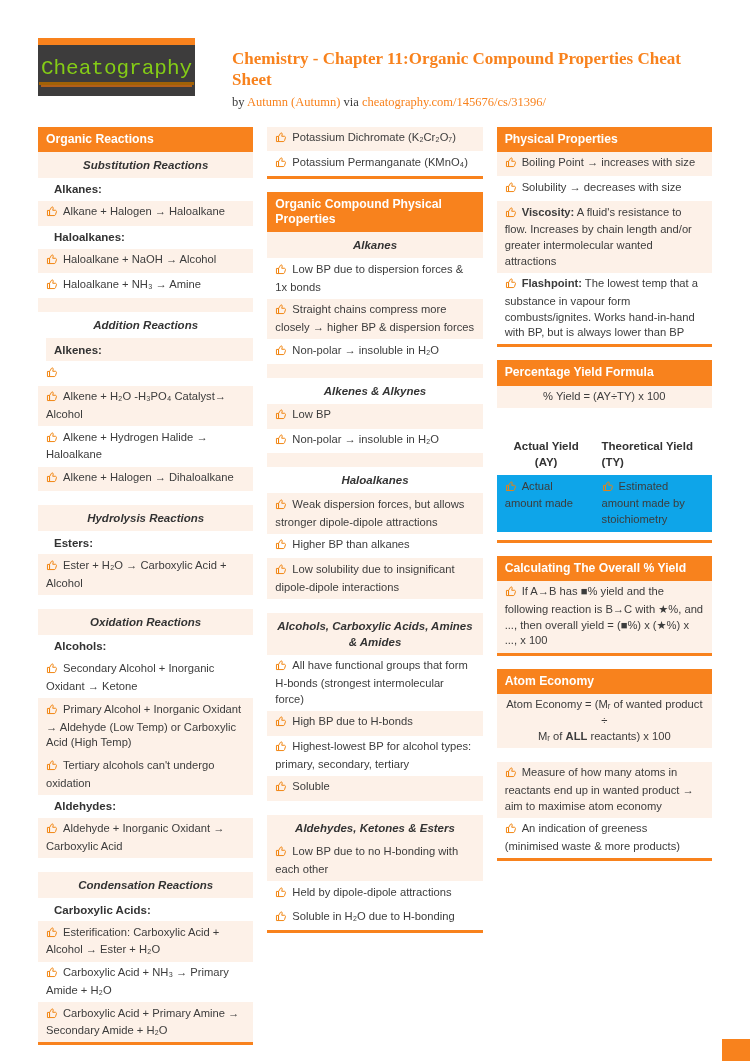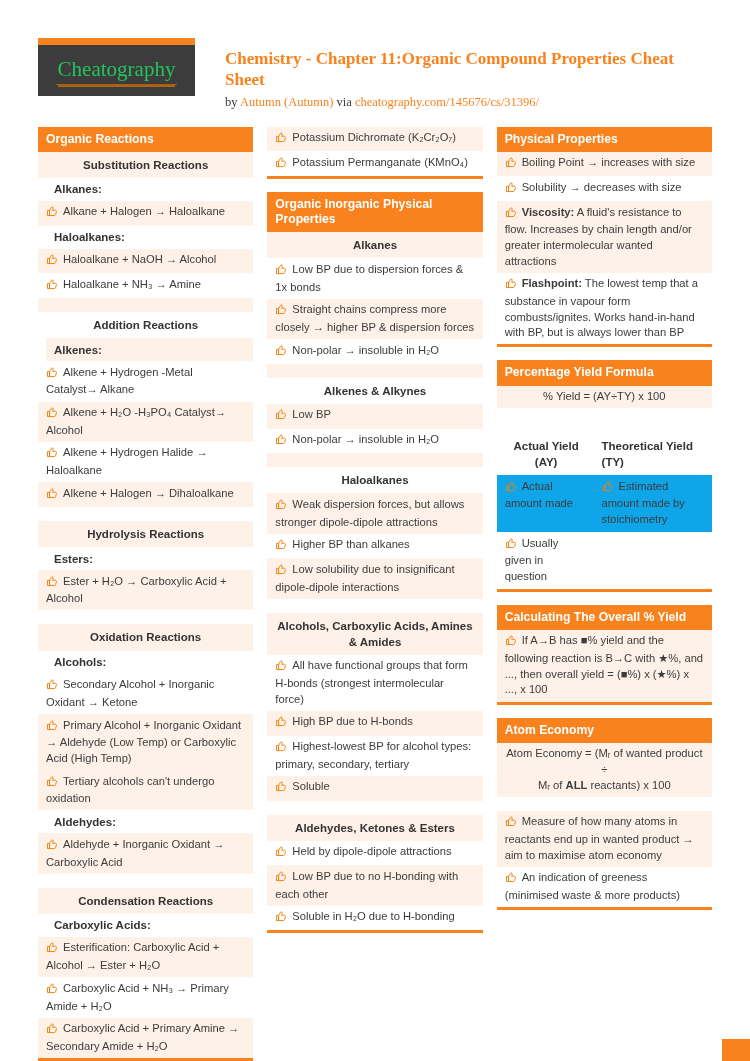--- a/index.html
+++ b/index.html
@@ -7,42 +7,42 @@
   body {
     width:750px; height:1061px; position:relative; overflow:hidden;
     background:#ffffff; font-family:"Liberation Sans", sans-serif; color:#3c3c3c;
   }
   
   .header { display:flex; align-items:flex-start; padding:38px 38px 0 38px; }
   .logo { width:157px; flex:0 0 157px; }
   .logo-bar { height:7px; background:#f8821d; }
   .logo-body { background:#3d3c3c; height:51px; display:flex; align-items:center; justify-content:center; }
   .logo-text {
-    font-family:Liberation Serif, serif; color:#22c55e; font-size:21px;
-    border-bottom:1px solid #a16207; padding:0 2px 2px 2px;
+    font-family:Liberation Mono, monospace; color:#84cc16; font-size:21px;
+    border-bottom:3px solid #a16207; padding:0 2px 2px 2px;
     box-shadow:0 4px 0 -2px #b25f1a;
   }
-  .title-block { flex:1; padding:10px 0 0 30px; }
+  .title-block { flex:1; padding:10px 0 0 30px;margin-left:7px; }
   .title {
     font-family:"Liberation Serif", serif; font-weight:bold;
     color:#f8821d; font-size:17px; line-height:1.25;
   }
   .subtitle { font-family:"Liberation Serif", serif; font-size:12.5px; color:#3a3a3a; margin-top:4px; }
   .subtitle a, .link { color:#f8821d; text-decoration:none; }
   
   .sheet { display:grid; grid-template-columns:1fr 1fr 1fr; column-gap:14px; padding:17px 38px 0 38px; align-items:start; }
   .column { display:flex; flex-direction:column; gap:13px; min-width:0; }
   .card { border-bottom:3px solid #f8821d; }
   .card-header {
     background:#f8821d; color:#ffffff; font-weight:bold;
     font-size:12.2px; padding:5px 8px; line-height:1.25;
   }
   .row { font-size:11.2px; line-height:1.4; padding:3.5px 8px; white-space:pre-line; }
   .row.alt { background:#fdf1e8; }
-  .row.subhead { text-align:center; font-weight:bold; color:#333; font-size:11.5px; padding:5px 8px; }
+  .row.subhead { text-align:center; font-weight:bold; color:#333; font-size:11.5px; padding:5px 8px;font-style:italic; }
   .row.label { font-weight:bold; color:#333; font-size:11.5px;margin-left:8px; }
   .row.formula { text-align:center; }
   .row.spacer { height:14px; padding:0; }
   .row.table { padding:0; background:transparent; }
   .icon { display:inline-block; vertical-align:-2px; margin-right:4px; }
   .tbl-header { display:grid; grid-template-columns:45% 55%; font-weight:bold; color:#333; font-size:11.5px;margin-top:12px; }
   .tbl-header .tbl-cell:first-child { text-align:center; }
   .tbl-row { display:grid; grid-template-columns:45% 55%; }
   .tbl-row.alt { background:#0ea5e9; }
   .tbl-cell { padding:4px 6px 4px 8px; white-space:pre-line; line-height:1.4; }
@@ -95,21 +95,21 @@
               </g>
             </svg></span><span>Haloalkane + NH₃ → Amine</span></div>
         <div class="row spacer alt"></div>
         <div class="row subhead">Addition Reactions</div>
         <div class="row label alt">Alkenes:</div>
         <div class="row item"><span class="icon"><svg width="13" height="12" viewBox="0 0 16 15">
               <g fill="none" stroke="#f0820a" stroke-width="1.2" stroke-linejoin="round">
                 <path d="M1.7 6.8h2.6v6.4H1.7z"></path>
                 <path d="M4.3 13.2h5.9c.8 0 1.4-.5 1.6-1.2l1.1-3.5c.3-.9-.4-1.9-1.4-1.9H8.3l.6-2.7c.2-.8-.4-1.5-1.2-1.5-.4 0-.8.2-1 .6L4.3 6.9z"></path>
               </g>
-            </svg></span><span>Alkene + Hydrogen -Metal Catalyst→ Alkane</span></div>
+            </svg></span></div>
         <div class="row item alt"><span class="icon"><svg width="13" height="12" viewBox="0 0 16 15">
               <g fill="none" stroke="#f0820a" stroke-width="1.2" stroke-linejoin="round">
                 <path d="M1.7 6.8h2.6v6.4H1.7z"></path>
                 <path d="M4.3 13.2h5.9c.8 0 1.4-.5 1.6-1.2l1.1-3.5c.3-.9-.4-1.9-1.4-1.9H8.3l.6-2.7c.2-.8-.4-1.5-1.2-1.5-.4 0-.8.2-1 .6L4.3 6.9z"></path>
               </g>
             </svg></span><span>Alkene + H₂O -H₃PO₄ Catalyst→ Alcohol</span></div>
         <div class="row item"><span class="icon"><svg width="13" height="12" viewBox="0 0 16 15">
               <g fill="none" stroke="#f0820a" stroke-width="1.2" stroke-linejoin="round">
                 <path d="M1.7 6.8h2.6v6.4H1.7z"></path>
                 <path d="M4.3 13.2h5.9c.8 0 1.4-.5 1.6-1.2l1.1-3.5c.3-.9-.4-1.9-1.4-1.9H8.3l.6-2.7c.2-.8-.4-1.5-1.2-1.5-.4 0-.8.2-1 .6L4.3 6.9z"></path>
@@ -190,21 +190,21 @@
               </g>
             </svg></span><span>Potassium Dichromate (K₂Cr₂O₇)</span></div>
         <div class="row item"><span class="icon"><svg width="13" height="12" viewBox="0 0 16 15">
               <g fill="none" stroke="#f0820a" stroke-width="1.2" stroke-linejoin="round">
                 <path d="M1.7 6.8h2.6v6.4H1.7z"></path>
                 <path d="M4.3 13.2h5.9c.8 0 1.4-.5 1.6-1.2l1.1-3.5c.3-.9-.4-1.9-1.4-1.9H8.3l.6-2.7c.2-.8-.4-1.5-1.2-1.5-.4 0-.8.2-1 .6L4.3 6.9z"></path>
               </g>
             </svg></span><span>Potassium Permanganate (KMnO₄)</span></div>
       </div>
       <div class="card">
-        <div class="card-header">Organic Inorganic Physical Properties</div>
+        <div class="card-header">Organic Compound Physical Properties</div>
         <div class="row subhead alt">Alkanes</div>
         <div class="row item"><span class="icon"><svg width="13" height="12" viewBox="0 0 16 15">
               <g fill="none" stroke="#f0820a" stroke-width="1.2" stroke-linejoin="round">
                 <path d="M1.7 6.8h2.6v6.4H1.7z"></path>
                 <path d="M4.3 13.2h5.9c.8 0 1.4-.5 1.6-1.2l1.1-3.5c.3-.9-.4-1.9-1.4-1.9H8.3l.6-2.7c.2-.8-.4-1.5-1.2-1.5-.4 0-.8.2-1 .6L4.3 6.9z"></path>
               </g>
             </svg></span><span>Low BP due to dispersion forces &amp; 1x bonds</span></div>
         <div class="row item alt"><span class="icon"><svg width="13" height="12" viewBox="0 0 16 15">
               <g fill="none" stroke="#f0820a" stroke-width="1.2" stroke-linejoin="round">
                 <path d="M1.7 6.8h2.6v6.4H1.7z"></path>
@@ -272,32 +272,32 @@
               </g>
             </svg></span><span>Highest-lowest BP for alcohol types: primary, secondary, tertiary</span></div>
         <div class="row item alt"><span class="icon"><svg width="13" height="12" viewBox="0 0 16 15">
               <g fill="none" stroke="#f0820a" stroke-width="1.2" stroke-linejoin="round">
                 <path d="M1.7 6.8h2.6v6.4H1.7z"></path>
                 <path d="M4.3 13.2h5.9c.8 0 1.4-.5 1.6-1.2l1.1-3.5c.3-.9-.4-1.9-1.4-1.9H8.3l.6-2.7c.2-.8-.4-1.5-1.2-1.5-.4 0-.8.2-1 .6L4.3 6.9z"></path>
               </g>
             </svg></span><span>Soluble</span></div>
         <div class="row spacer"></div>
         <div class="row subhead alt">Aldehydes, Ketones &amp; Esters</div>
+        <div class="row item alt"><span class="icon"><svg width="13" height="12" viewBox="0 0 16 15">
+              <g fill="none" stroke="#f0820a" stroke-width="1.2" stroke-linejoin="round">
+                <path d="M1.7 6.8h2.6v6.4H1.7z"></path>
+                <path d="M4.3 13.2h5.9c.8 0 1.4-.5 1.6-1.2l1.1-3.5c.3-.9-.4-1.9-1.4-1.9H8.3l.6-2.7c.2-.8-.4-1.5-1.2-1.5-.4 0-.8.2-1 .6L4.3 6.9z"></path>
+              </g>
+            </svg></span><span>Low BP due to no H-bonding with each other</span></div>
         <div class="row item"><span class="icon"><svg width="13" height="12" viewBox="0 0 16 15">
               <g fill="none" stroke="#f0820a" stroke-width="1.2" stroke-linejoin="round">
                 <path d="M1.7 6.8h2.6v6.4H1.7z"></path>
                 <path d="M4.3 13.2h5.9c.8 0 1.4-.5 1.6-1.2l1.1-3.5c.3-.9-.4-1.9-1.4-1.9H8.3l.6-2.7c.2-.8-.4-1.5-1.2-1.5-.4 0-.8.2-1 .6L4.3 6.9z"></path>
               </g>
             </svg></span><span>Held by dipole-dipole attractions</span></div>
-        <div class="row item alt"><span class="icon"><svg width="13" height="12" viewBox="0 0 16 15">
-              <g fill="none" stroke="#f0820a" stroke-width="1.2" stroke-linejoin="round">
-                <path d="M1.7 6.8h2.6v6.4H1.7z"></path>
-                <path d="M4.3 13.2h5.9c.8 0 1.4-.5 1.6-1.2l1.1-3.5c.3-.9-.4-1.9-1.4-1.9H8.3l.6-2.7c.2-.8-.4-1.5-1.2-1.5-.4 0-.8.2-1 .6L4.3 6.9z"></path>
-              </g>
-            </svg></span><span>Low BP due to no H-bonding with each other</span></div>
         <div class="row item"><span class="icon"><svg width="13" height="12" viewBox="0 0 16 15">
               <g fill="none" stroke="#f0820a" stroke-width="1.2" stroke-linejoin="round">
                 <path d="M1.7 6.8h2.6v6.4H1.7z"></path>
                 <path d="M4.3 13.2h5.9c.8 0 1.4-.5 1.6-1.2l1.1-3.5c.3-.9-.4-1.9-1.4-1.9H8.3l.6-2.7c.2-.8-.4-1.5-1.2-1.5-.4 0-.8.2-1 .6L4.3 6.9z"></path>
               </g>
             </svg></span><span>Soluble in H₂O due to H-bonding</span></div>
       </div>
     </div>
     <div class="column">
       <div class="card">
@@ -336,26 +336,21 @@
 (AY)</div><div class="tbl-cell">Theoretical Yield (TY)</div></div><div class="tbl-row alt"><div class="tbl-cell"><span class="icon"><svg width="13" height="12" viewBox="0 0 16 15">
                   <g fill="none" stroke="#f0820a" stroke-width="1.2" stroke-linejoin="round">
                     <path d="M1.7 6.8h2.6v6.4H1.7z"></path>
                     <path d="M4.3 13.2h5.9c.8 0 1.4-.5 1.6-1.2l1.1-3.5c.3-.9-.4-1.9-1.4-1.9H8.3l.6-2.7c.2-.8-.4-1.5-1.2-1.5-.4 0-.8.2-1 .6L4.3 6.9z"></path>
                   </g>
                 </svg></span><span>Actual amount made</span></div><div class="tbl-cell"><span class="icon"><svg width="13" height="12" viewBox="0 0 16 15">
                   <g fill="none" stroke="#f0820a" stroke-width="1.2" stroke-linejoin="round">
                     <path d="M1.7 6.8h2.6v6.4H1.7z"></path>
                     <path d="M4.3 13.2h5.9c.8 0 1.4-.5 1.6-1.2l1.1-3.5c.3-.9-.4-1.9-1.4-1.9H8.3l.6-2.7c.2-.8-.4-1.5-1.2-1.5-.4 0-.8.2-1 .6L4.3 6.9z"></path>
                   </g>
-                </svg></span><span>Estimated amount made by stoichiometry</span></div></div><div class="tbl-row"><div class="tbl-cell"><span class="icon"><svg width="13" height="12" viewBox="0 0 16 15">
-                  <g fill="none" stroke="#f0820a" stroke-width="1.2" stroke-linejoin="round">
-                    <path d="M1.7 6.8h2.6v6.4H1.7z"></path>
-                    <path d="M4.3 13.2h5.9c.8 0 1.4-.5 1.6-1.2l1.1-3.5c.3-.9-.4-1.9-1.4-1.9H8.3l.6-2.7c.2-.8-.4-1.5-1.2-1.5-.4 0-.8.2-1 .6L4.3 6.9z"></path>
-                  </g>
-                </svg></span><span>Usually given in question</span></div><div class="tbl-cell"><span></span></div></div></div>
+                </svg></span><span>Estimated amount made by stoichiometry</span></div></div><div class="tbl-row"><div class="tbl-cell"><span></span></div></div></div>
       </div>
       <div class="card">
         <div class="card-header">Calculating The Overall % Yield</div>
         <div class="row item alt"><span class="icon"><svg width="13" height="12" viewBox="0 0 16 15">
               <g fill="none" stroke="#f0820a" stroke-width="1.2" stroke-linejoin="round">
                 <path d="M1.7 6.8h2.6v6.4H1.7z"></path>
                 <path d="M4.3 13.2h5.9c.8 0 1.4-.5 1.6-1.2l1.1-3.5c.3-.9-.4-1.9-1.4-1.9H8.3l.6-2.7c.2-.8-.4-1.5-1.2-1.5-.4 0-.8.2-1 .6L4.3 6.9z"></path>
               </g>
             </svg></span><span>If A→B has ■% yield and the following reaction is B→C with ★%, and ..., then overall yield = (■%) x (★%) x ..., x 100</span></div>
       </div>

